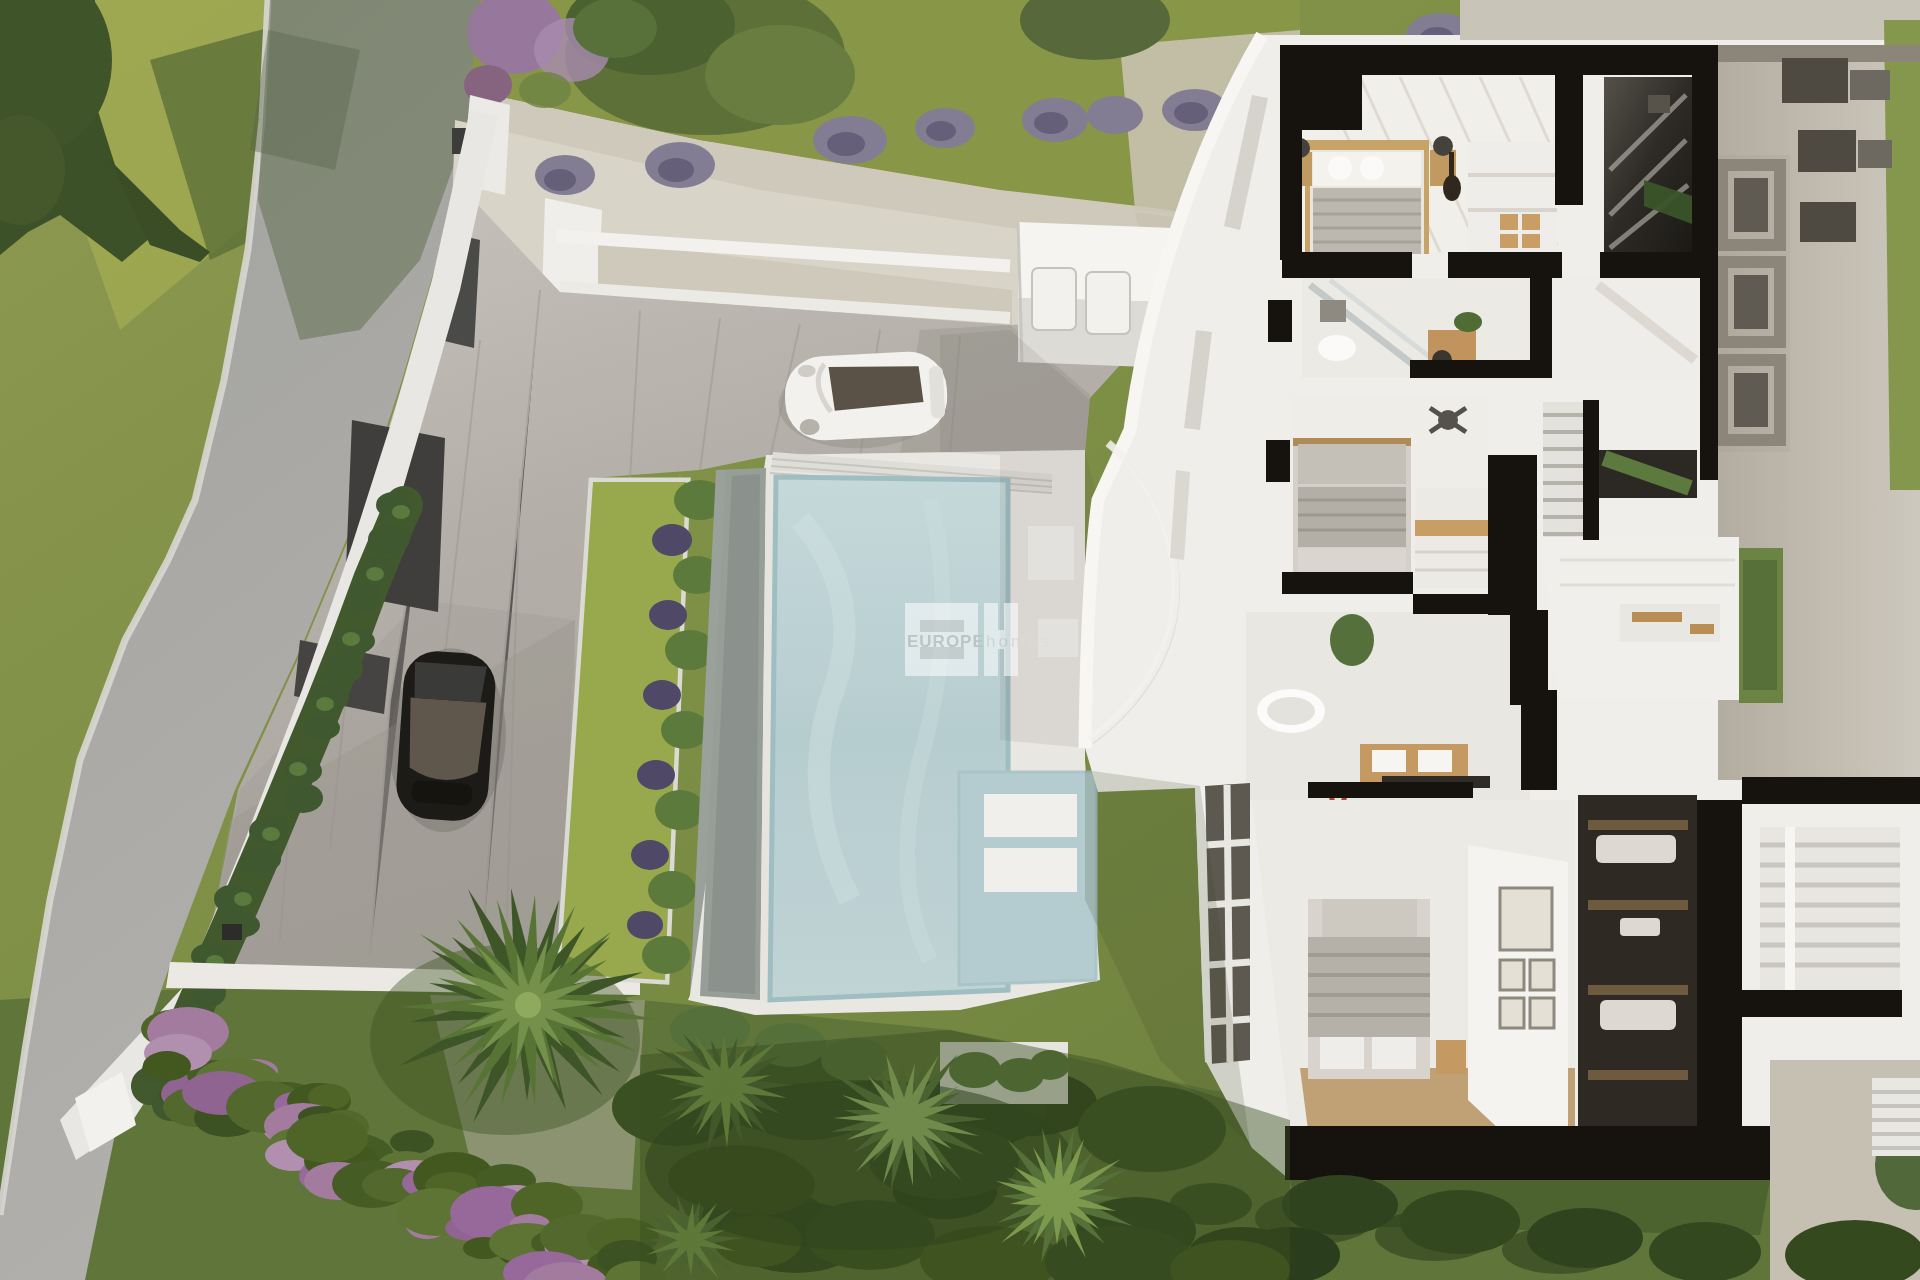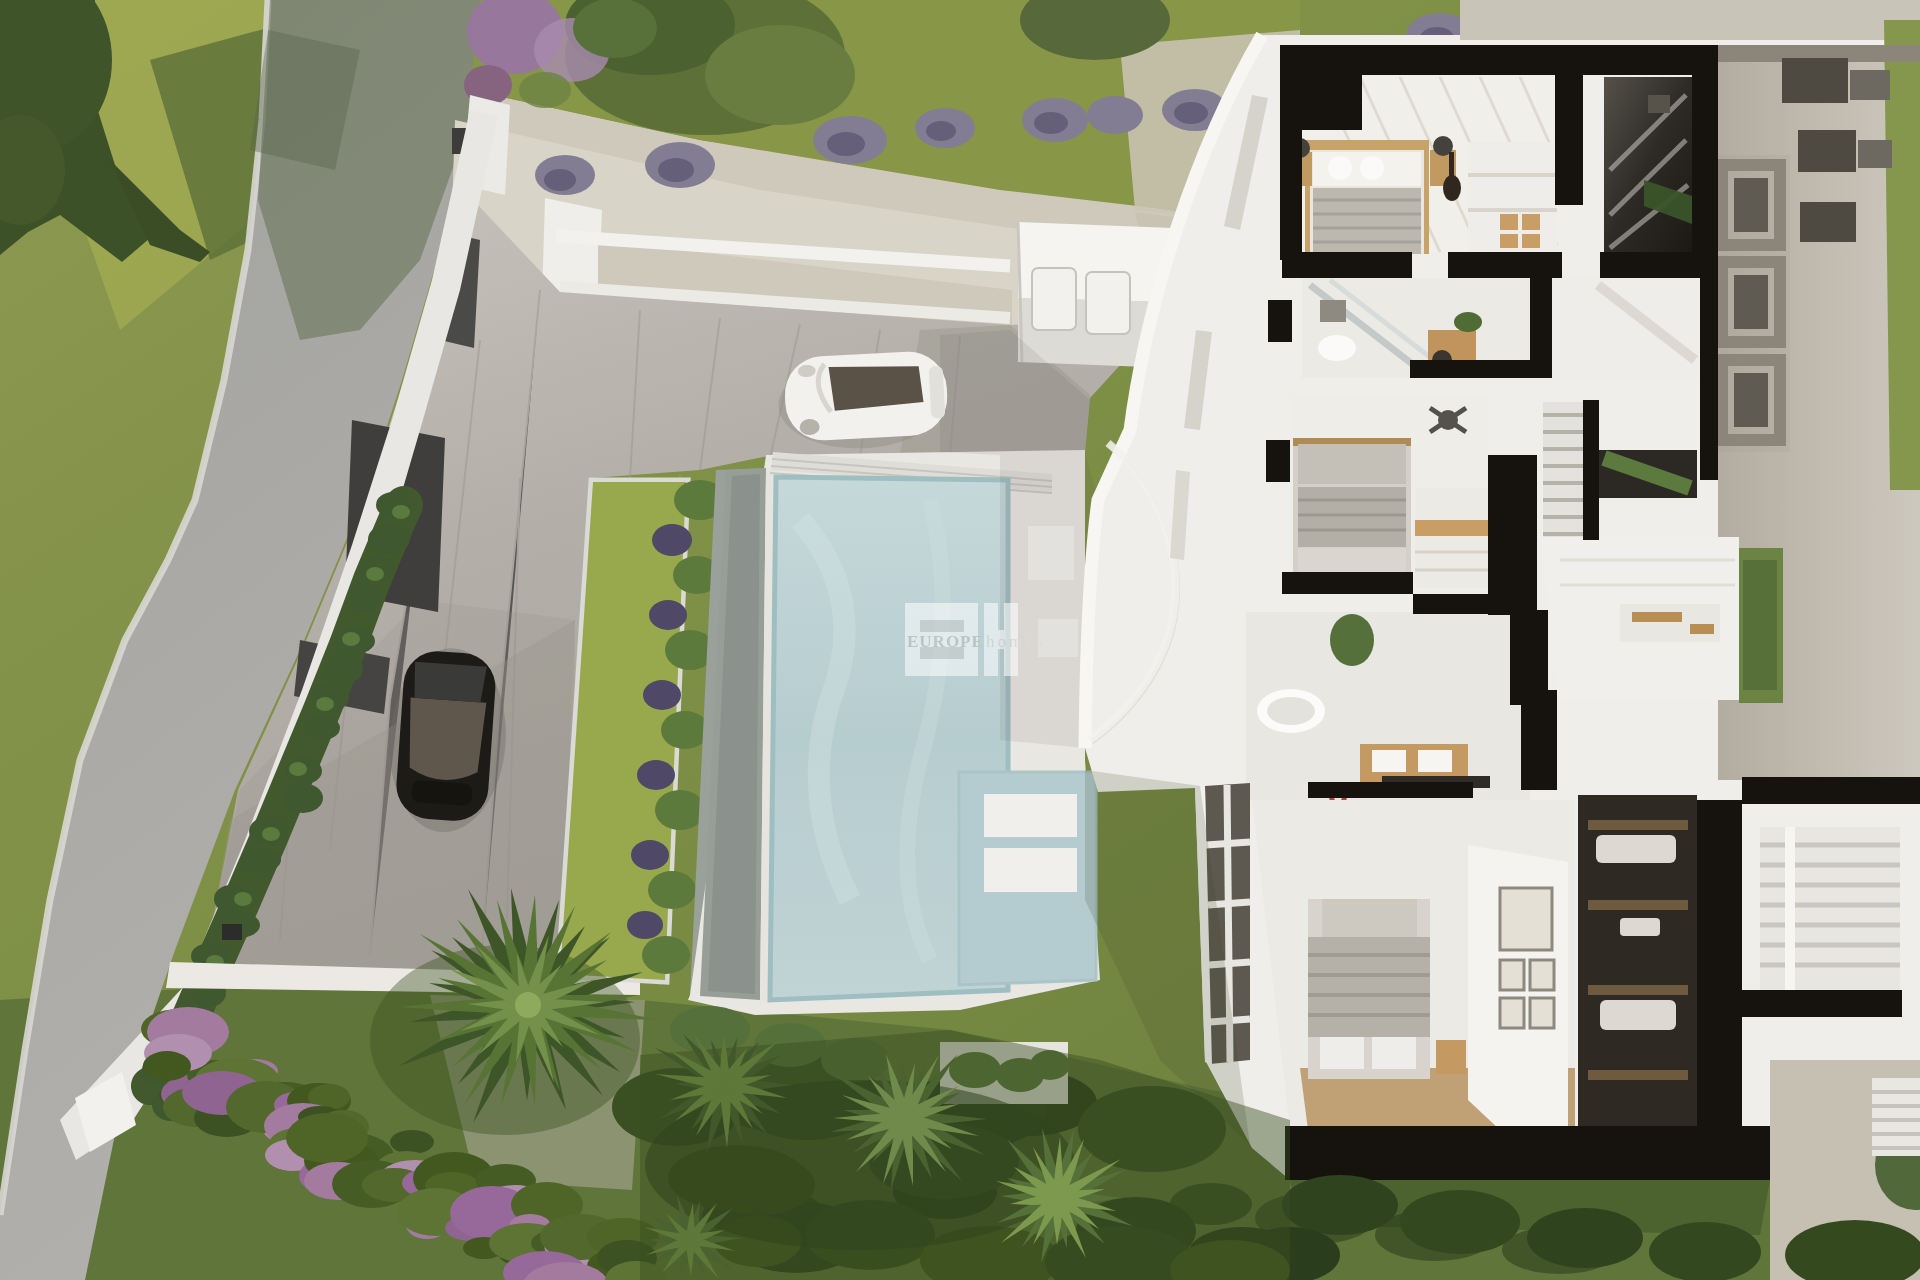--- a/index.html
+++ b/index.html
@@ -1,17 +1,17 @@
 <!DOCTYPE html>
 <html><head>
 <meta charset="utf-8">
 <style>
   html,body{margin:0;padding:0;background:#7d9048;}
   #scene{position:absolute;top:0;left:0;width:1920px;height:1280px;overflow:hidden;
-         font-family:Liberation Serif, serif;}
+         font-family:Liberation Sans, sans-serif;}
   svg{display:block}
 </style>
 </head>
 <body>
 <div id="scene">
 <svg width="1920" height="1280" viewBox="0 0 1920 1280">
 <defs>
   <linearGradient id="grassTL" x1="0" y1="0" x2="1" y2="1">
     <stop offset="0" stop-color="#8e9950"></stop>
     <stop offset="0.5" stop-color="#7b8d44"></stop>

